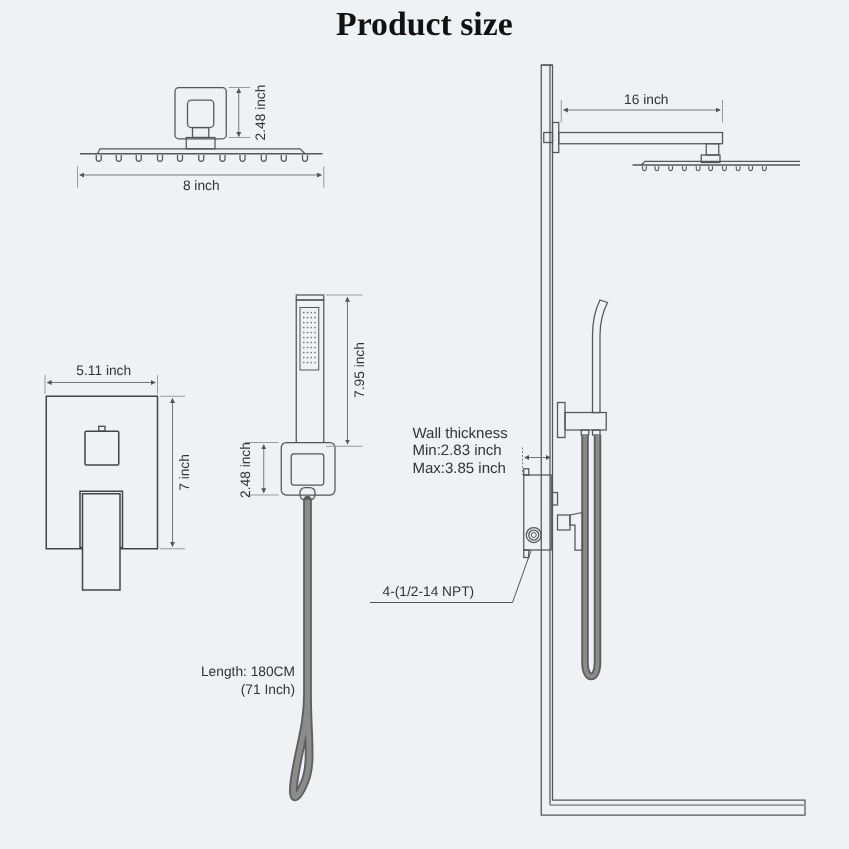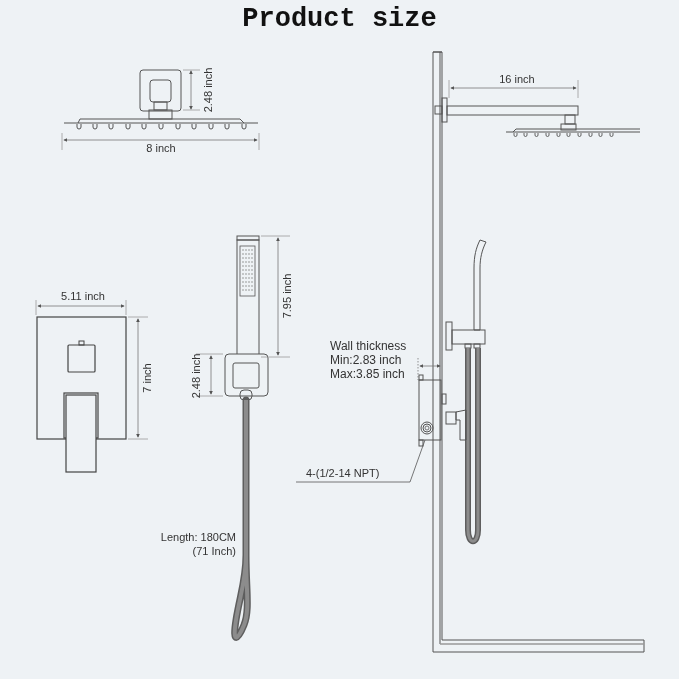--- a/index.html
+++ b/index.html
@@ -5,21 +5,21 @@
   html, body { margin: 0; padding: 0; }
   body {
     width: 679px; height: 679px; overflow: hidden;
     background: #eef2f5;
     font-family: "Liberation Sans", sans-serif;
     position: relative;
   }
   .title {
     position: absolute; left: 0; top: 4px; width: 679px;
     text-align: center; font-weight: bold; font-size: 27px; color: #111;
-    font-family: Liberation Mono, monospace;
+    font-family: Liberation Serif, serif;
   }
   svg { position: absolute; left: 0; top: 0; }
   .lbl { font-family: "Liberation Sans", sans-serif; font-size: 11px; fill: #333; }
   .lbl12 { font-family: "Liberation Sans", sans-serif; font-size: 12px; fill: #333; }
 </style>
 </head>
 <body>
 
 <div class="title">Product size</div>
 

